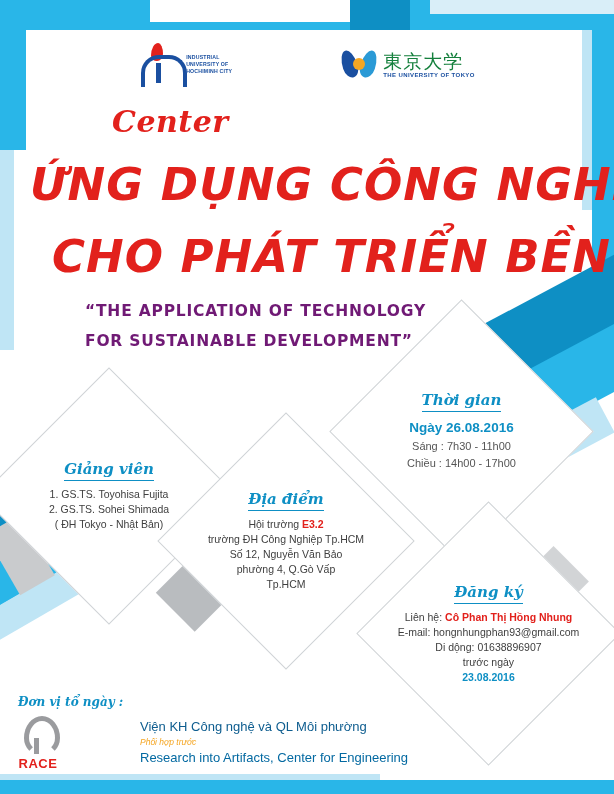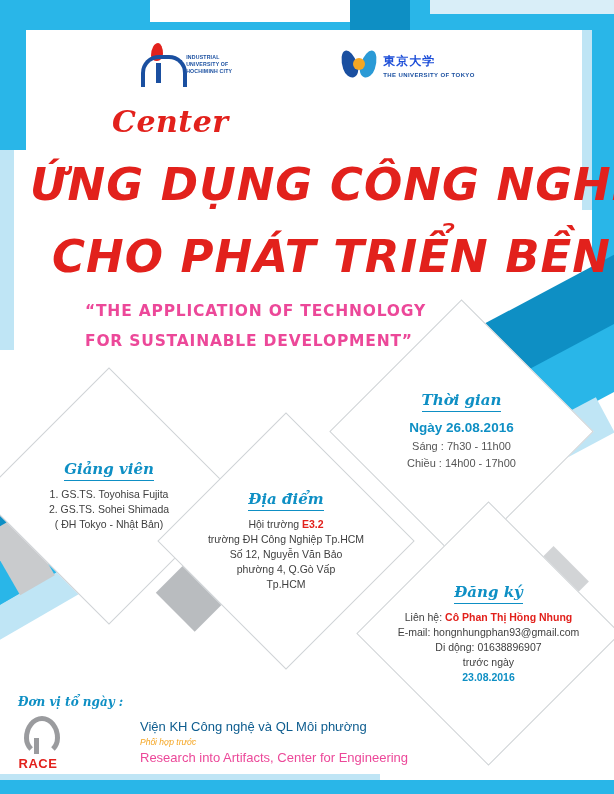--- a/index.html
+++ b/index.html
@@ -167,23 +167,23 @@
   }
   .ut-mark .leafL { left: 0; top: 3px; transform: rotate(-18deg); }
   .ut-mark .leafR { right: 0; top: 3px; background: #2a9ad6; transform: rotate(18deg); }
   .ut-mark .dot {
     position: absolute; left: 11px; top: 11px;
     width: 12px; height: 12px; border-radius: 50%;
     background: #f5a623;
   }
   .ut-jp {
     font-family: "DejaVu Sans", sans-serif;
-    font-size: 12px;
-    font-weight: bold;
-    color: #1d4ed8;
+    font-size: 19px;
+    font-weight: normal;
+    color: #15803d;
     letter-spacing: 1px;
     line-height: 22px;
   }
   .ut-en {
     font-size: 6px;
     color: #1a4fa0;
     letter-spacing: 0.4px;
     font-weight: bold;
   }
 
@@ -214,21 +214,21 @@
   .title-2 {
     left: 52px; top: 230px;
     font-size: 45px;
   }
   .subtitle {
     position: absolute;
     left: 85px; top: 296px;
     font-family: "DejaVu Sans", sans-serif;
     font-weight: bold;
     font-size: 15.5px;
-    color: #ec4899;
+    color: #701a75;
     letter-spacing: 0.8px;
     line-height: 30px;
   }
 
   
   .diamond {
     position: absolute;
     background: #ffffff;
     border: 1px solid #cfd3d6;
     transform: rotate(45deg);
@@ -369,21 +369,21 @@
     line-height: 18px;
   }
   .ft-2 {
     font-size: 8.5px;
     color: #f5a623;
     font-style: italic;
     line-height: 13px;
   }
   .ft-3 {
     font-size: 13px;
-    color: #ec4899;
+    color: #0369a1;
     line-height: 18px;
   }
 </style>
 </head>
 <body>
 
 <div class="poster">
 
   <div class="bg top-band"></div>
   <div class="bg top-white-box"></div>

